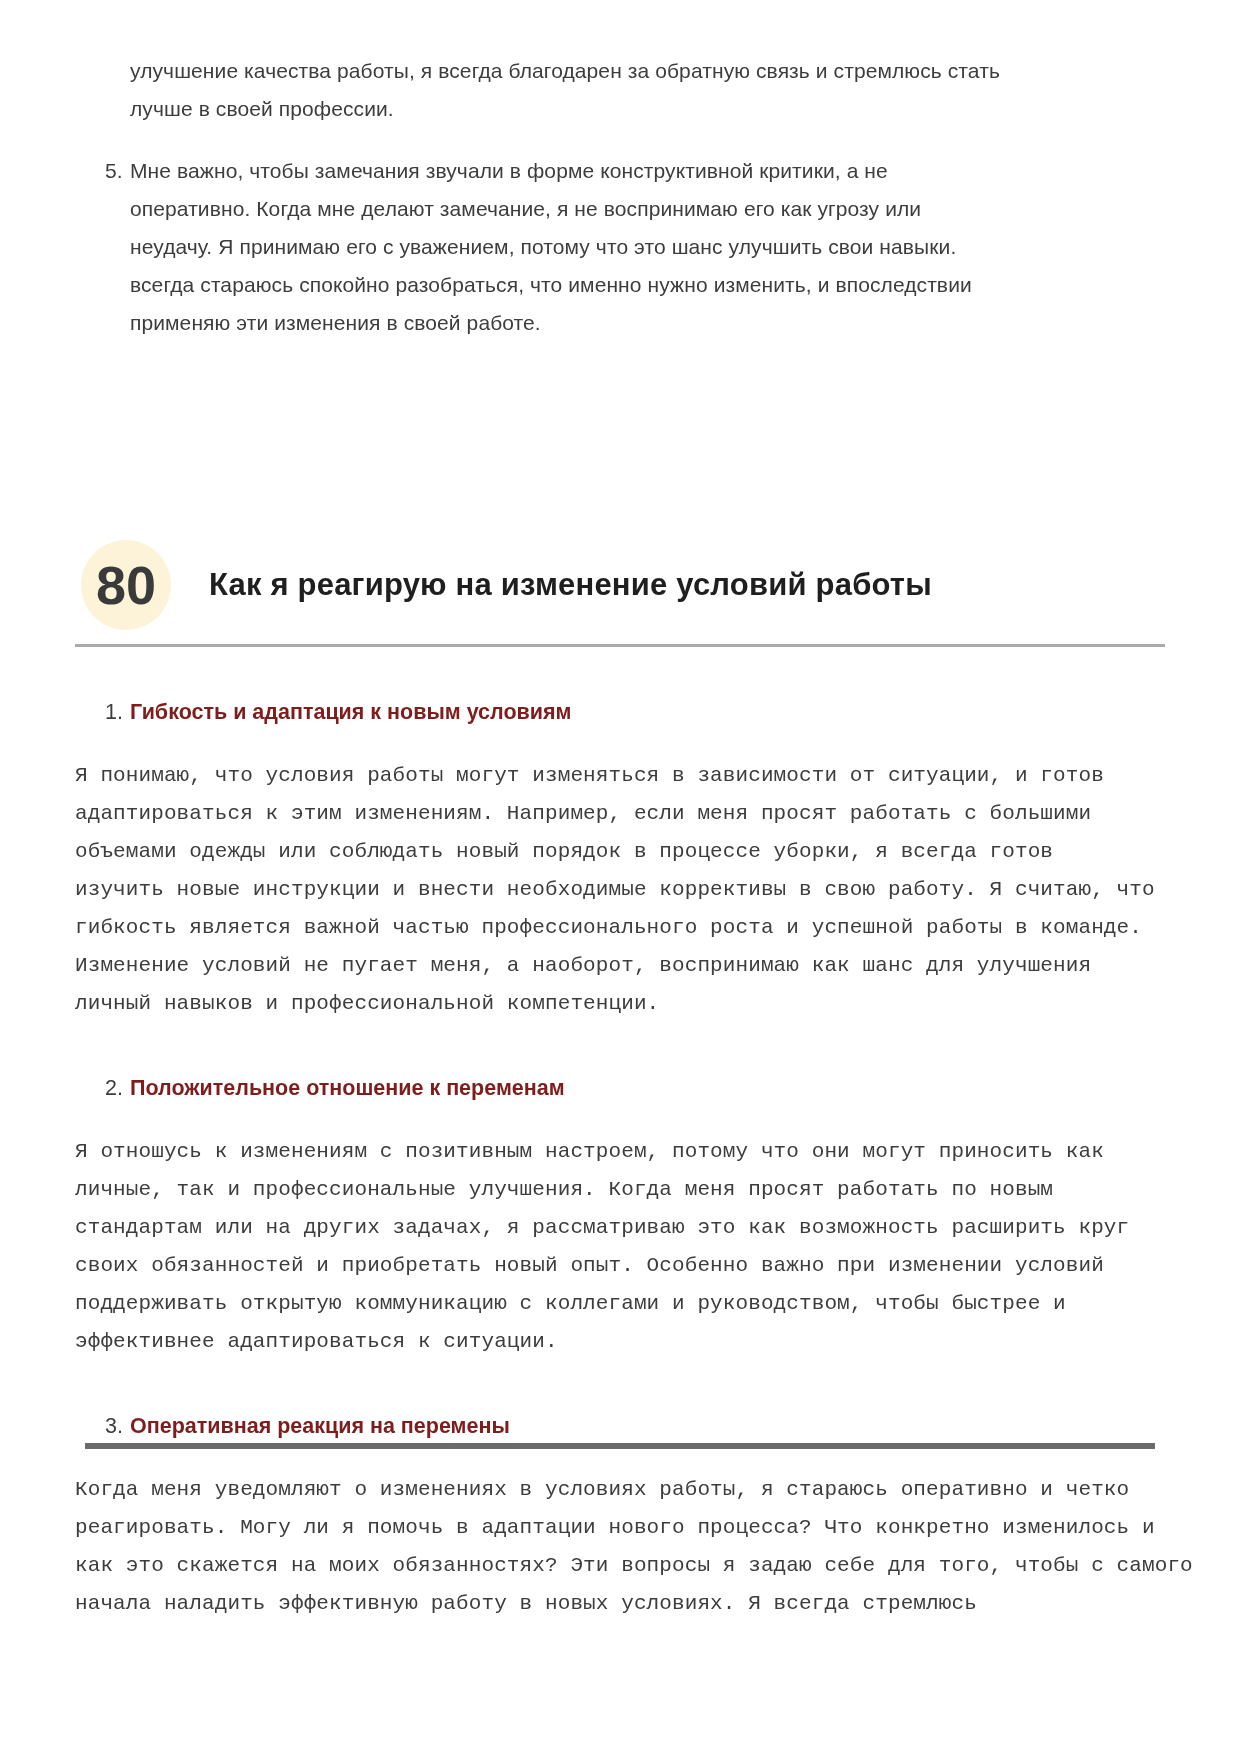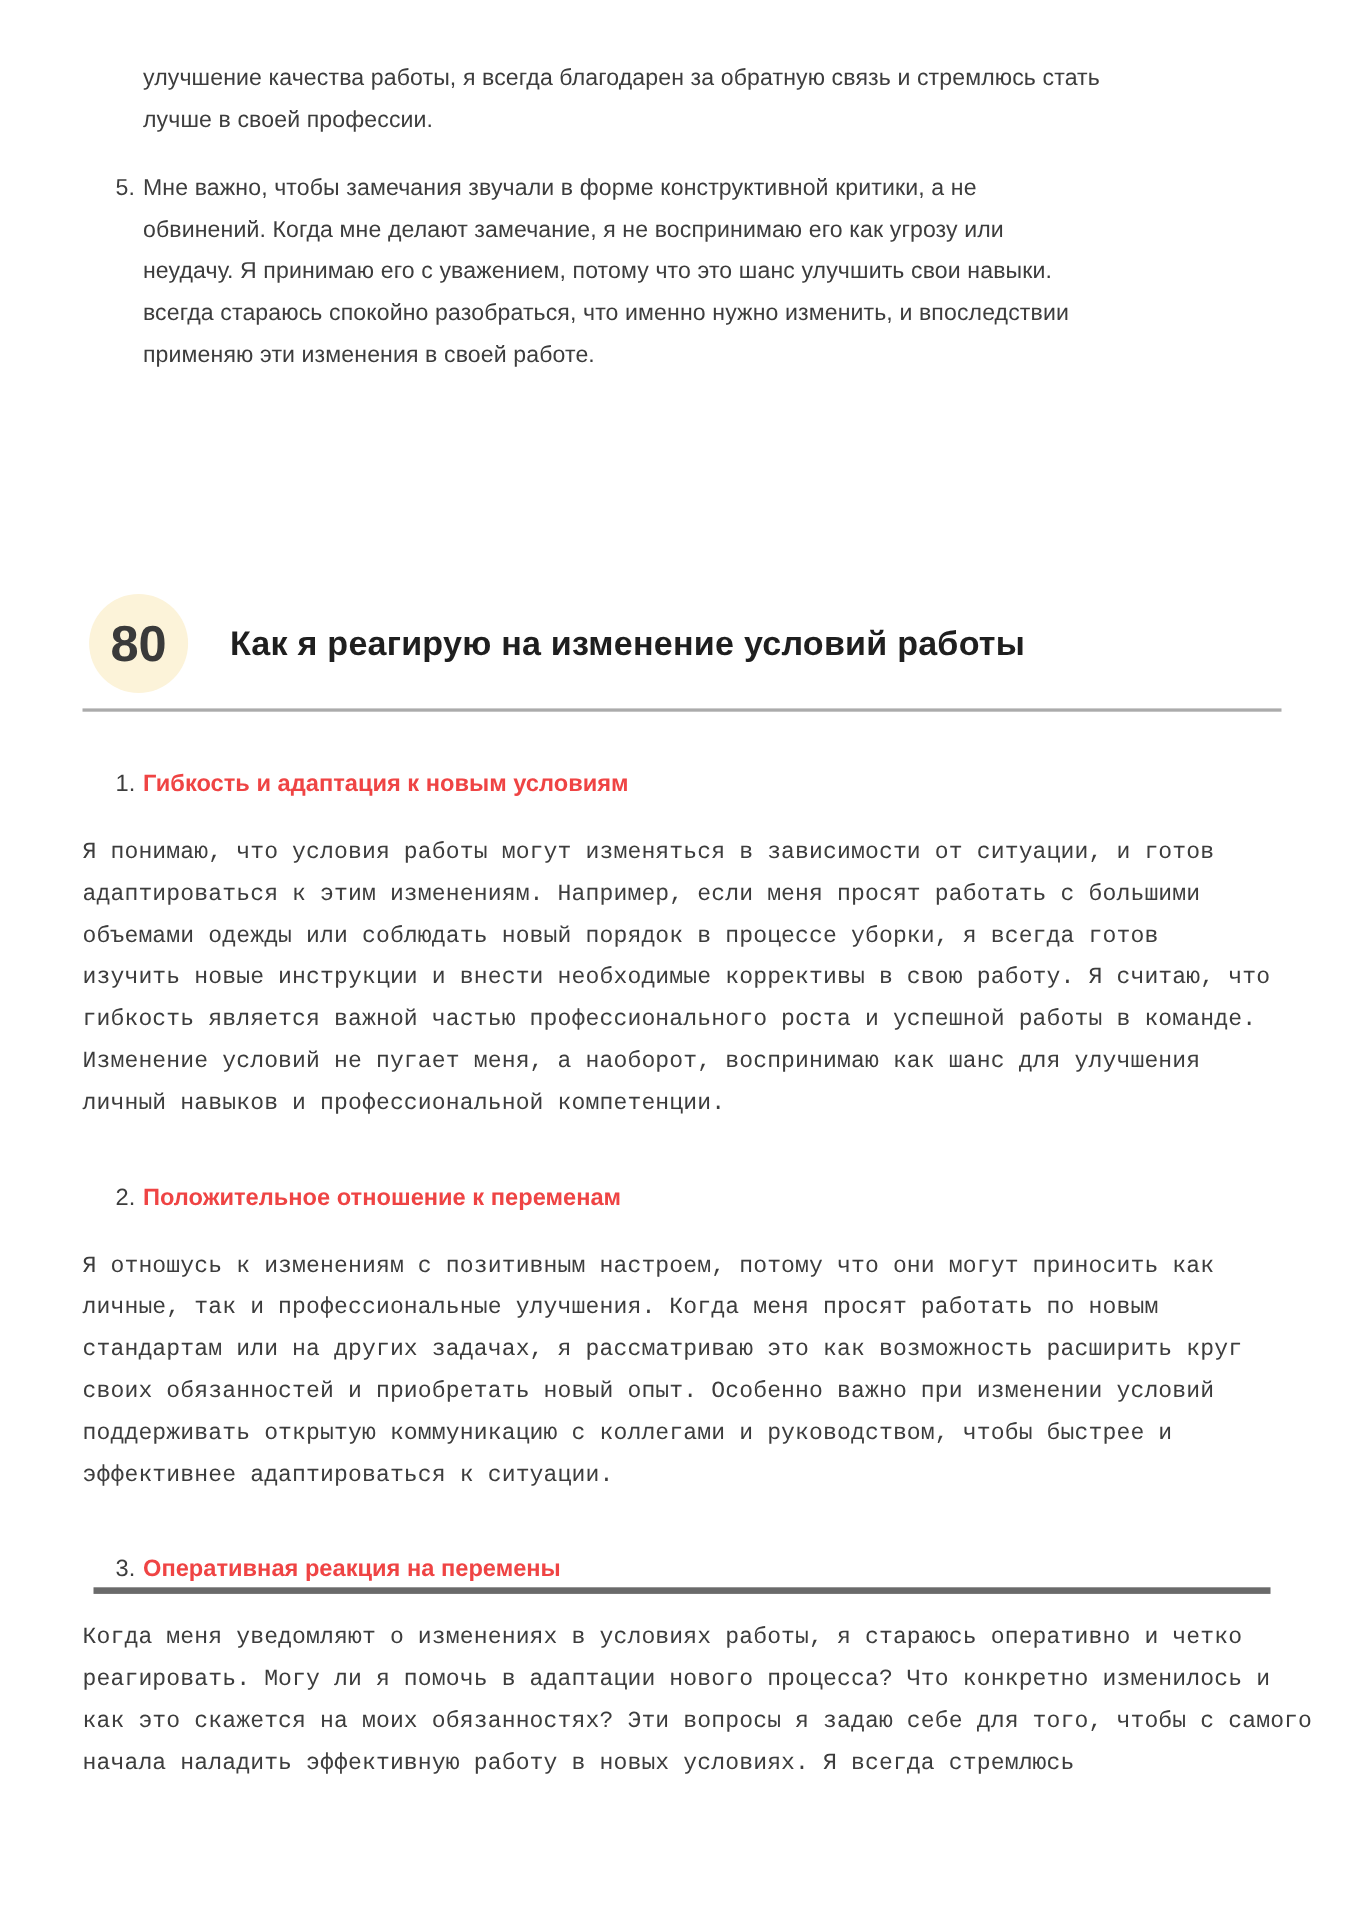--- a/index.html
+++ b/index.html
@@ -52,21 +52,21 @@
     align-items: center;
   }
   .badge {
     width: 90px;
     height: 90px;
     border-radius: 50%;
     background: #fcf3d9;
     display: flex;
     align-items: center;
     justify-content: center;
-    font-size: 46px;
+    font-size: 54px;
     font-weight: bold;
     color: #3a3a3a;
     flex: 0 0 90px;
     margin-left: 6px;
   }
   .section-title {
     margin-left: 38px;
     font-size: 31px;
     font-weight: bold;
     color: #1f1f1f;
@@ -89,21 +89,21 @@
     line-height: 30px;
   }
   .sub-heading .num {
     width: 25px;
     flex: 0 0 25px;
     color: #3d3d3d;
     font-weight: normal;
   }
   .sub-heading .label {
     font-weight: bold;
-    color: #ef4444;
+    color: #7f1d1d;
   }
 
   .paragraph { margin-top: 30px; font-family: Liberation Mono, monospace; }
 
   .bottom-bar {
     position: absolute;
     left: 85px;
     right: 84px;
     bottom: 0;
     height: 6px;
@@ -117,21 +117,21 @@
 
   <div class="body-text top-paragraph">
       <div class="line">улучшение качества работы, я всегда благодарен за обратную связь и стремлюсь стать</div>
       <div class="line">лучше в своей профессии.</div>
     </div>
 
   <div class="body-text list-item">
     <span class="num">5.</span>
     <div>
         <div class="line">Мне важно, чтобы замечания звучали в форме конструктивной критики, а не</div>
-        <div class="line">обвинений. Когда мне делают замечание, я не воспринимаю его как угрозу или</div>
+        <div class="line">оперативно. Когда мне делают замечание, я не воспринимаю его как угрозу или</div>
         <div class="line">неудачу. Я принимаю его с уважением, потому что это шанс улучшить свои навыки.</div>
         <div class="line">всегда стараюсь спокойно разобраться, что именно нужно изменить, и впоследствии</div>
         <div class="line">применяю эти изменения в своей работе.</div>
       </div>
   </div>
 
   <div class="section-header">
     <div class="badge">80</div>
     <div class="section-title">Как я реагирую на изменение условий работы</div>
   </div>

